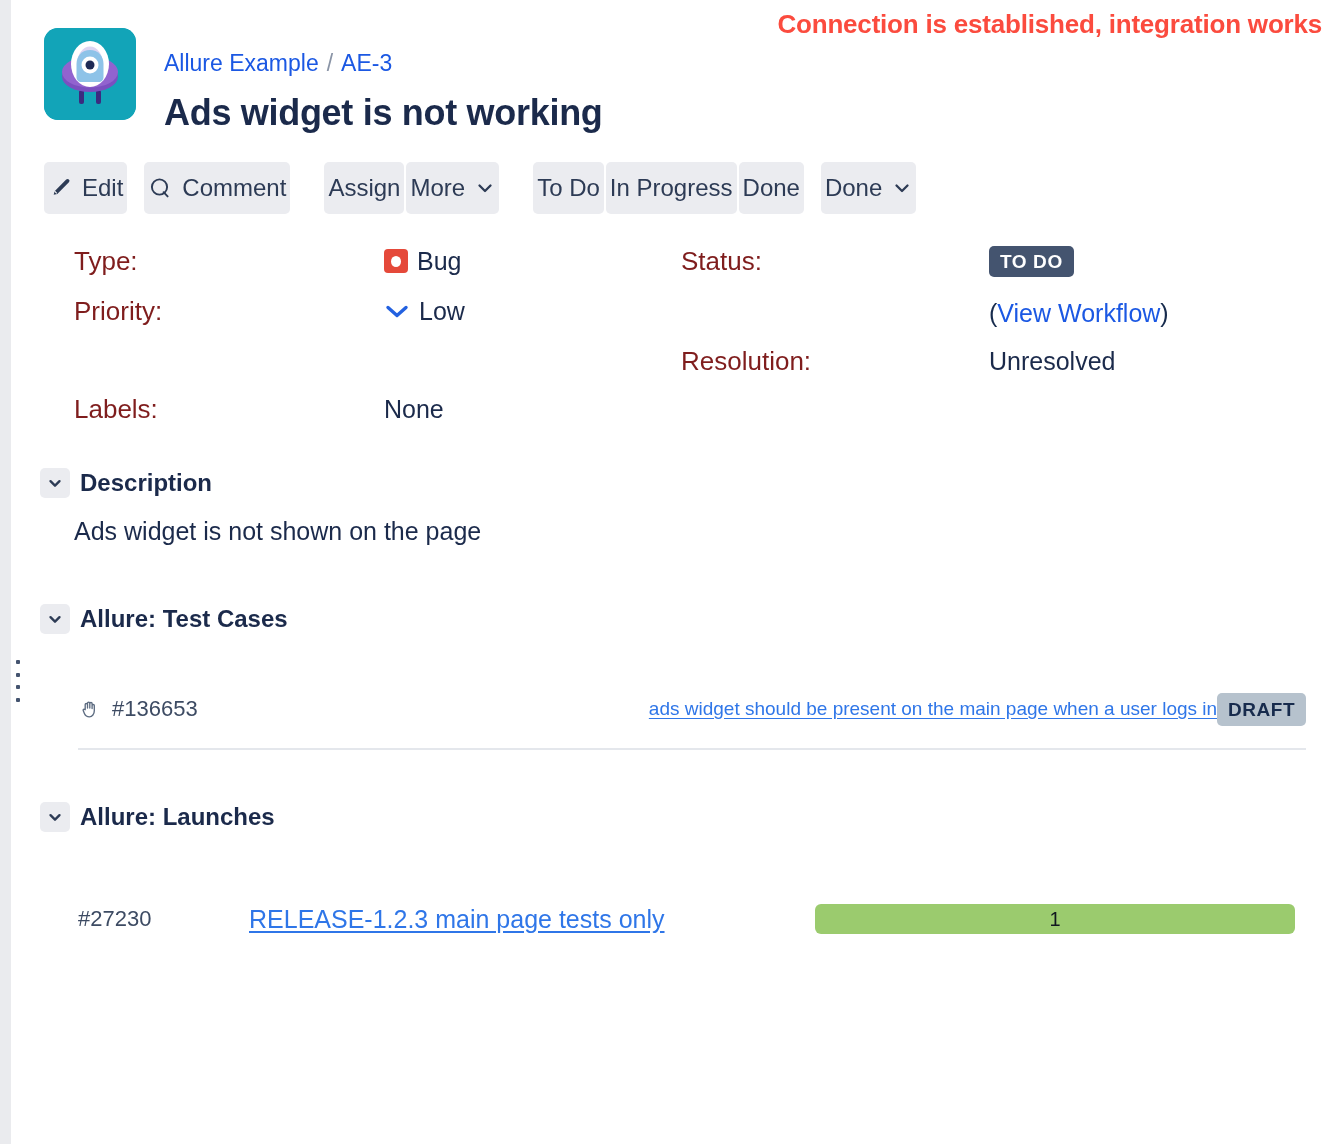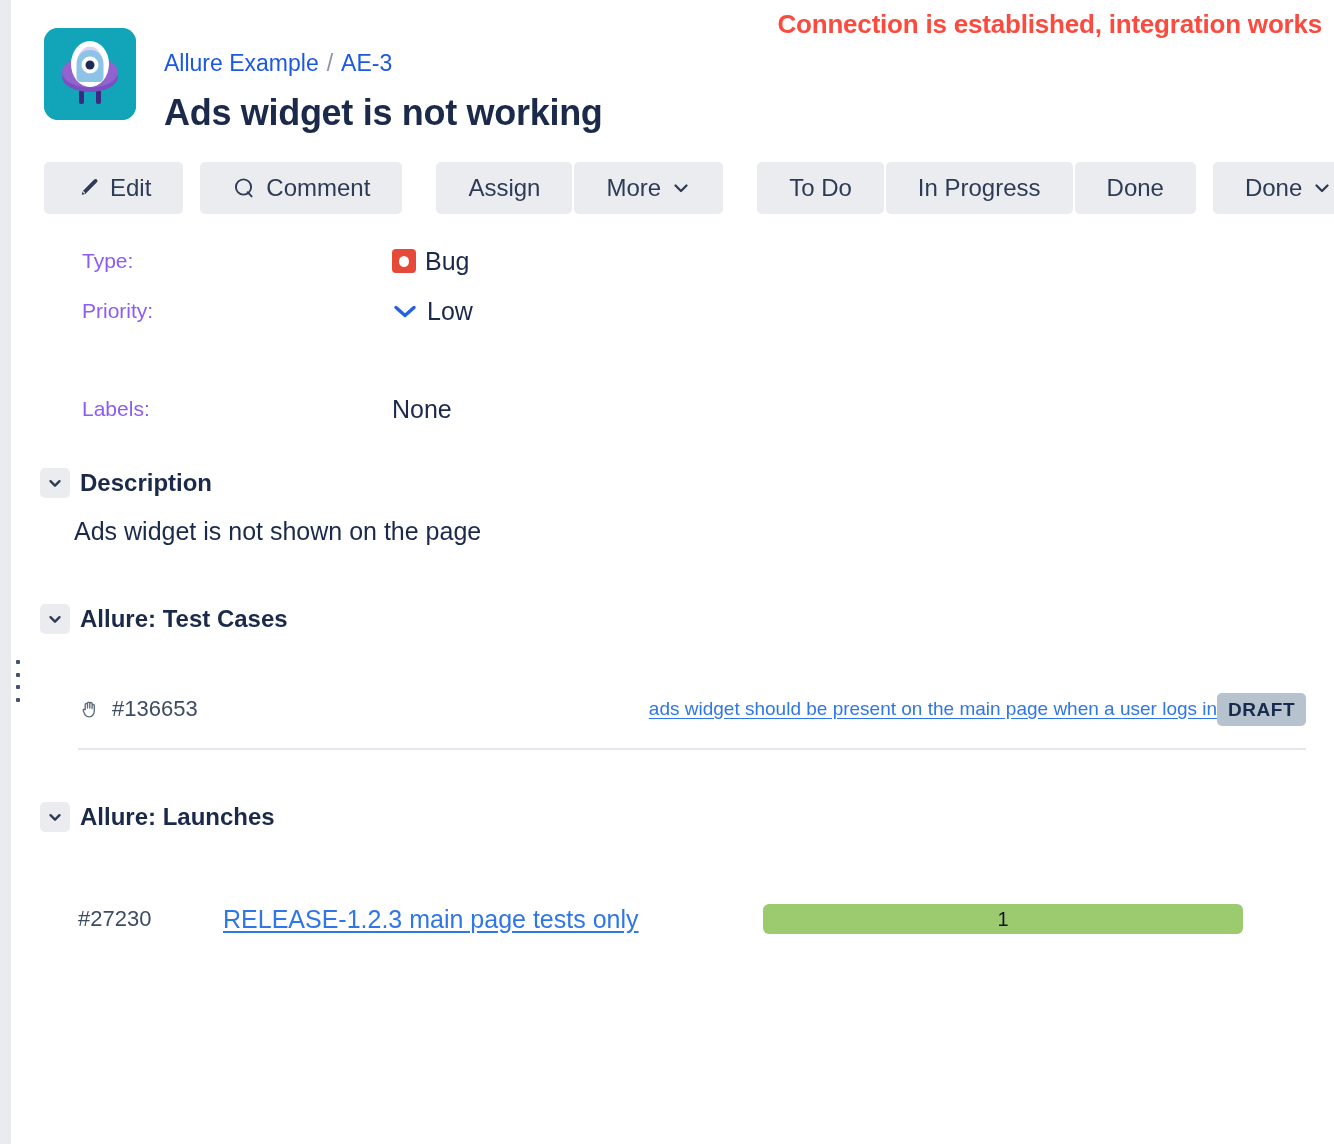--- a/index.html
+++ b/index.html
@@ -104,21 +104,21 @@
   
   .toolbar {
     margin: 24px 0 0 28px;
     display: flex;
     align-items: center;
     gap: 17px;
   }
   .btn-group { display: flex; gap: 2px; margin-left: 17px; }
   .btn {
     height: 52px;
-    padding: 0 32px;
+    padding: 0 4px;
     border: none;
     border-radius: 5px;
     background: #ebecf0;
     color: #2d3b55;
     font-family: "Liberation Sans", sans-serif;
     font-size: 24px;
     line-height: 52px;
     display: flex;
     align-items: center;
     gap: 10px;
@@ -162,25 +162,24 @@
   .dcol { position: absolute; }
   .dcol-left { left: 58px; top: 0; width: 620px; }
   .dcol-right { left: 665px; top: 0; width: 600px; }
 
   .drow {
     display: flex;
     align-items: center;
     height: 50px;
   }
   .dlabel {
-    font-size: 21px;
-    color: #8b5cf6;
+    font-size: 26px;
+    color: #7f1d1d;
     width: 310px;
     flex: none;
-    margin-left: 8px;
   }
   .dval {
     font-size: 25px;
     color: #1b2a4b;
     display: flex;
     align-items: center;
     gap: 9px;
   }
   .dlabel-r { width: 308px; }
 
@@ -272,20 +271,21 @@
     margin: 14px 28px 0 62px;
   }
 
   
   .lnch-list { margin-top: 62px; }
   .lnch-row {
     display: flex;
     align-items: center;
     margin-left: 62px;
     height: 50px;
+    gap: 26px;
   }
   .ln-id {
     font-size: 22px;
     color: #3d4b63;
     width: 145px;
     flex: none;
   }
   .ln-link {
     font-size: 25px;
     color: #2f76e8;
@@ -436,20 +436,34 @@
               </span>
               <span>Low</span>
             </span>
           </div>
           <div class="drow" style="margin-top:48px">
             <span class="dlabel">Labels:</span>
             <span class="dval">None</span>
           </div>
         </div>
 
+        <div class="dcol dcol-right">
+          <div class="drow">
+            <span class="dlabel dlabel-r">Status:</span>
+            <span class="status-badge">TO DO</span>
+          </div>
+          <div class="drow">
+            <span class="dlabel dlabel-r"></span>
+            <span class="wf-line"><span>(</span><a href="#">View Workflow</a><span>)</span></span>
+          </div>
+          <div class="drow">
+            <span class="dlabel dlabel-r">Resolution:</span>
+            <span class="dval">Unresolved</span>
+          </div>
+        </div>
 
       </div>
     </div>
 
     <div class="section">
       <div class="sec-head">
         <button class="chev-btn">
           <svg width="18" height="18" viewBox="0 0 20 20" fill="none" xmlns="http://www.w3.org/2000/svg">
             <path d="M5 8 10 13 15 8" stroke="#2d3b55" stroke-width="2.6" stroke-linecap="round" stroke-linejoin="round"></path>
           </svg>

